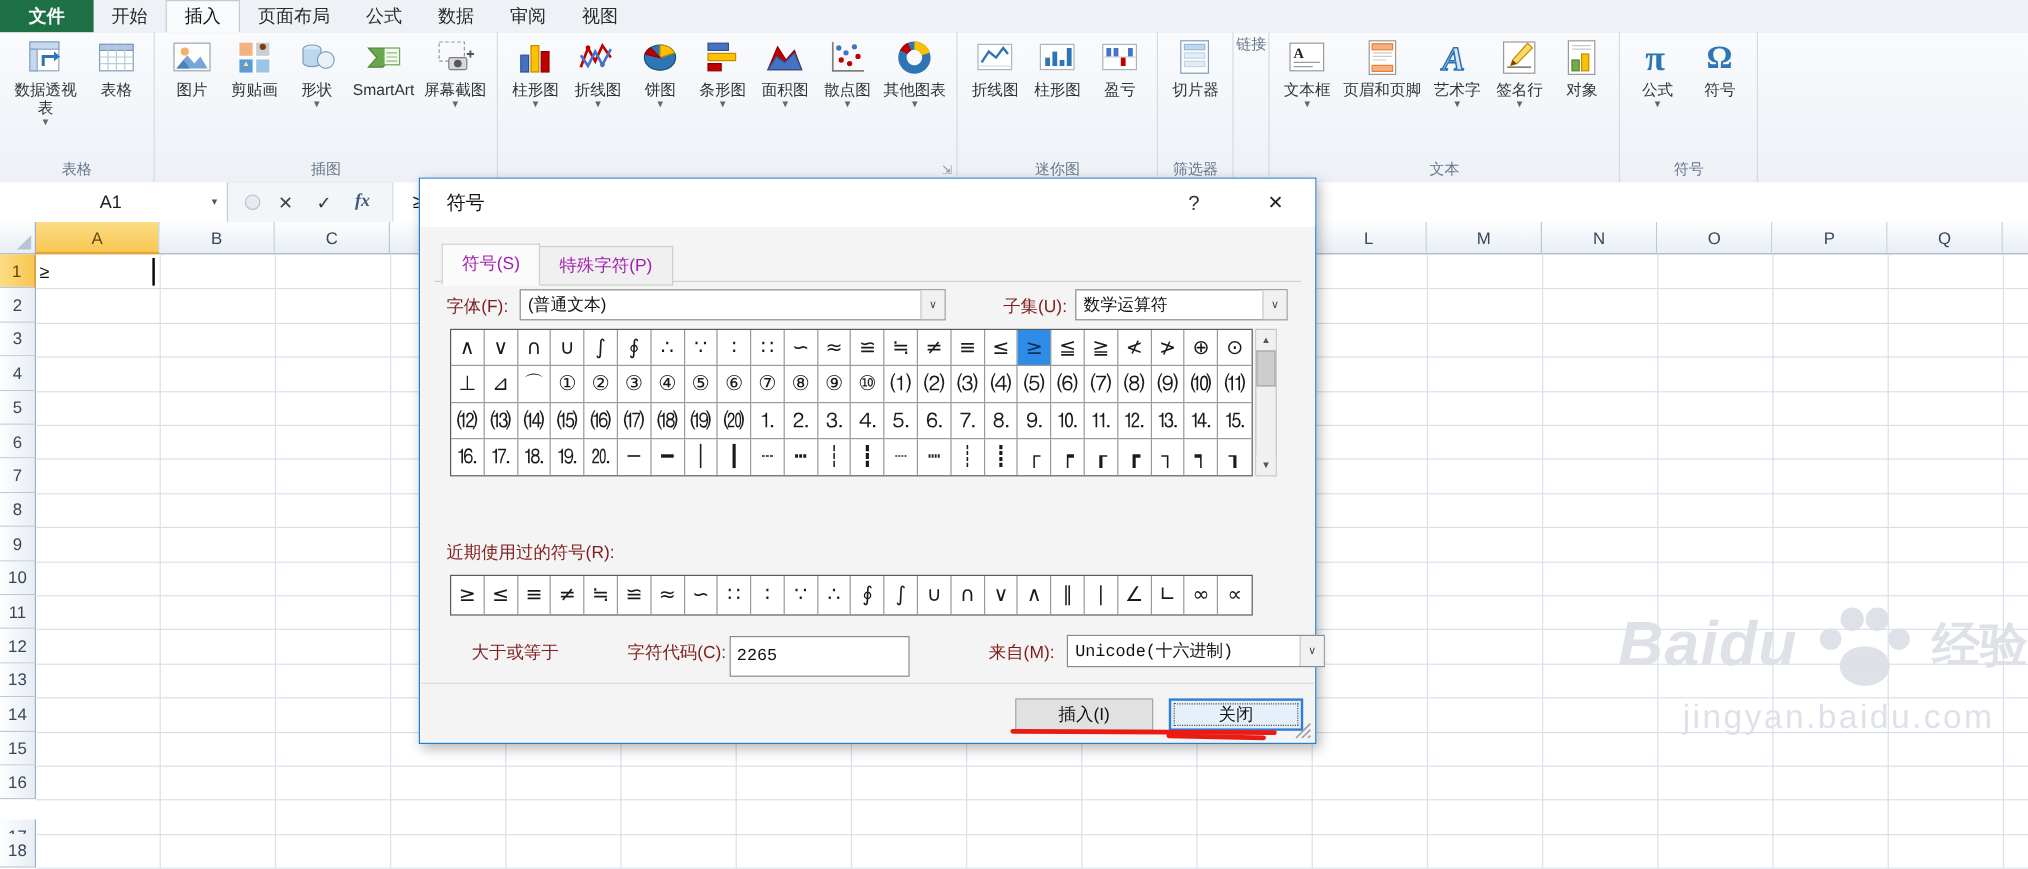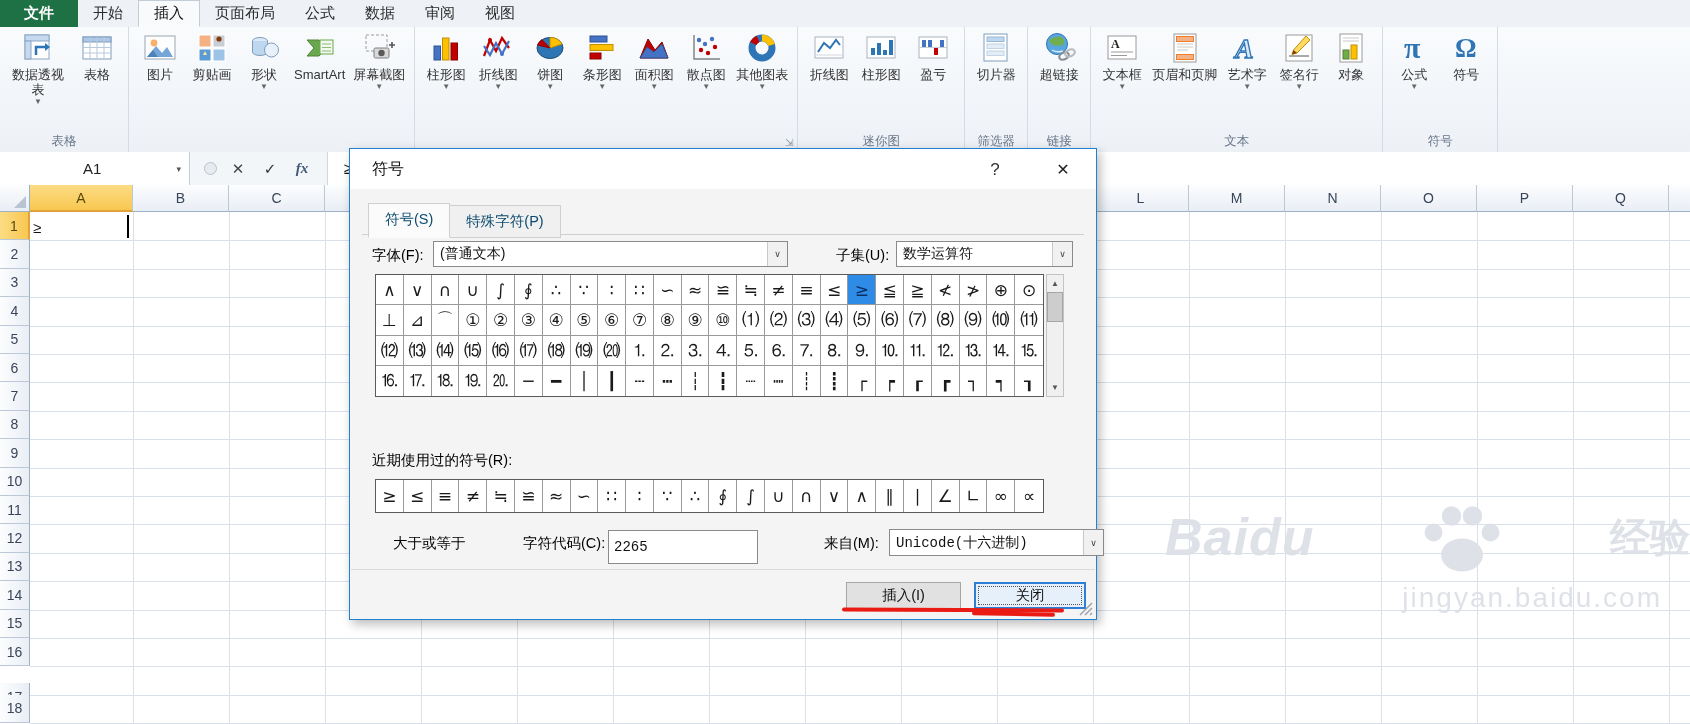--- a/index.html
+++ b/index.html
@@ -54,39 +54,39 @@
   .corner{position:absolute;left:0;top:0;width:30px;height:27px;box-sizing:border-box;
           background:linear-gradient(#fcfdfe,#e9eef5);border-right:1px solid #9eb0c6;border-bottom:1px solid #9eb0c6}
   .corner::after{content:"";position:absolute;right:3px;bottom:3px;border-left:12px solid transparent;border-bottom:12px solid #b9c4d2}
   .gline{position:absolute;background:#d9e0ea}
   .a1val{position:absolute;left:33px;top:30px;width:96px;height:24px;font-size:15px;color:#111;
          display:flex;align-items:center}
   .a1cursor{position:absolute;left:127px;top:30px;width:2px;height:23px;background:#000}
 
   
   .wm{position:absolute;left:1165px;top:498px;width:525px;color:#dde1e7;z-index:5;opacity:.95}
-  .wm-row{display:flex;align-items:center;justify-content:space-between;gap:10px}
+  .wm-row{display:flex;align-items:center;justify-content:flex-end;gap:10px}
   .wm-brand{font-size:52px;font-weight:bold;font-style:italic;letter-spacing:1px}
   .wm-paw{width:92px;height:78px}
   .wm-suffix{font-size:40px;font-weight:bold}
   .wm-url{margin-top:6px;text-align:right;font-size:28px;letter-spacing:2px;padding-right:28px}
 
   
   .dialog{position:absolute;left:349px;top:148px;width:748px;height:472px;background:#f4f4f4;
           border:1px solid #2180d0;box-shadow:3px 4px 10px rgba(0,0,0,.28);z-index:40;box-sizing:border-box}
   .dtitlebar{position:absolute;left:0;top:0;right:0;height:40px;background:#fff}
   .dtitle{position:absolute;left:22px;top:10px;font-size:16px;color:#111}
   .dhelp{position:absolute;left:630px;top:8px;width:30px;height:26px;text-align:center;font-size:17px;color:#333;line-height:26px}
   .dclose{position:absolute;left:696px;top:8px;width:34px;height:26px;text-align:center;font-size:16px;color:#222;line-height:26px}
   .dtabs{position:absolute;left:18px;top:54px;display:flex;align-items:flex-end;z-index:2}
-  .dtab{font-size:14.5px;color:#0c4a6e;padding:6px 16px;border:1px solid #cfcfcf;background:#f0f0f0;border-left:none}
+  .dtab{font-size:14.5px;color:#a21caf;padding:6px 16px;border:1px solid #cfcfcf;background:#f0f0f0;border-left:none}
   .dtab:first-child{border-left:1px solid #cfcfcf}
   .dtab.active{background:#fbfbfb;border-bottom:1px solid #fbfbfb;padding-bottom:8px}
   .dtabline{position:absolute;left:12px;right:12px;top:85px;border-bottom:1px solid #cfcfcf}
-  .dlabel{position:absolute;font-size:14.5px;color:#000000}
+  .dlabel{position:absolute;font-size:14.5px;color:#7f1d1d}
   .combo{position:absolute;height:26px;background:#fff;border:1px solid #8a8a8a;box-sizing:border-box;
          display:flex;align-items:center}
   .combo .cval{flex:1;padding:0 6px;font-size:14px;color:#111;white-space:nowrap;overflow:hidden}
   .combo .cbtn{width:19px;align-self:stretch;border-left:1px solid #c9c9c9;background:#f1f1f1;
                display:flex;align-items:center;justify-content:center;font-size:9px;color:#444}
   .combo .cval.mono{font-family:"Liberation Mono","DejaVu Sans Mono",monospace;font-size:14px}
   .symgrid{position:absolute;left:25px;top:125px;width:669px;height:123px;background:#fff;
            border:1px solid #5a5a5a;box-sizing:border-box;display:grid;
            grid-template-columns:repeat(24,1fr);grid-template-rows:repeat(4,1fr)}
   .symcell{border-right:1px solid #999;border-bottom:1px solid #999;display:flex;align-items:center;
@@ -199,20 +199,21 @@
           <span class="ricon"><svg viewBox="0 0 34 34">
               <rect x="4" y="4" width="21" height="16" fill="none" stroke="#9a9a9a" stroke-dasharray="3 2"></rect>
               <rect x="12" y="17" width="15" height="10" rx="1.5" fill="#d9d9d9" stroke="#7f7f7f"></rect>
               <circle cx="19.5" cy="22" r="3.2" fill="#595959"></circle>
               <path d="M27 14 H33 M30 11 V17" stroke="#555" stroke-width="1.6"></path>
             </svg></span>
           <span class="rlabel">屏幕截图</span>
           <span class="dd">▼</span>
         </div>
       </div>
+      <div class="glabel">插图</div>
     </div>
     <div class="rgroup">
       <div class="ritems">
         <div class="rbtn">
           <span class="ricon"><svg viewBox="0 0 34 34">
               <rect x="5" y="15" width="6.5" height="14" fill="#4472c4" stroke="#2f528f"></rect>
               <rect x="13.5" y="7" width="6.5" height="22" fill="#ffc000" stroke="#bf9000"></rect>
               <rect x="22" y="12" width="6.5" height="17" fill="#c00000" stroke="#8f0000"></rect>
             </svg></span>
           <span class="rlabel">柱形图</span>
@@ -321,32 +322,20 @@
               <rect x="8" y="6" width="17" height="4.5" fill="#bdd7ee" stroke="#9ab7d3"></rect>
               <rect x="8" y="13" width="17" height="4.5" fill="#e3edf7" stroke="#c2d4e6"></rect>
               <rect x="8" y="20" width="17" height="4.5" fill="#e3edf7" stroke="#c2d4e6"></rect>
             </svg></span>
           <span class="rlabel">切片器</span>
         </div>
       </div>
       <div class="glabel">筛选器</div>
     </div>
     <div class="rgroup">
-      <div class="ritems">
-        <div class="rbtn">
-          <span class="ricon"><svg viewBox="0 0 34 34">
-              <circle cx="15" cy="13" r="10.5" fill="#58a6dc" stroke="#2e75b6"></circle>
-              <path d="M7 9 Q12 5 20 6 Q24 10 21 14 Q14 16 9 13 Z" fill="#6fae51"></path>
-              <path d="M10 19 Q15 22 21 20" fill="none" stroke="#d6ebfa" stroke-width="1.4"></path>
-              <ellipse cx="22" cy="25" rx="5" ry="3.4" fill="none" stroke="#8a8f96" stroke-width="2.2" transform="rotate(-25 22 25)"></ellipse>
-              <ellipse cx="28" cy="22" rx="5" ry="3.4" fill="none" stroke="#b8bcc2" stroke-width="2.2" transform="rotate(-25 28 22)"></ellipse>
-            </svg></span>
-          <span class="rlabel">超链接</span>
-        </div>
-      </div>
       <div class="glabel">链接</div>
     </div>
     <div class="rgroup">
       <div class="ritems">
         <div class="rbtn">
           <span class="ricon"><svg viewBox="0 0 34 34">
               <rect x="3" y="5" width="28" height="23" fill="#fff" stroke="#9a9a9a"></rect>
               <text x="6" y="17" font-size="12" font-weight="bold" fill="#222" font-family="Liberation Serif,serif">A</text>
               <path d="M6 21 H28 M6 24.5 H22" stroke="#9a9a9a"></path>
             </svg></span>

